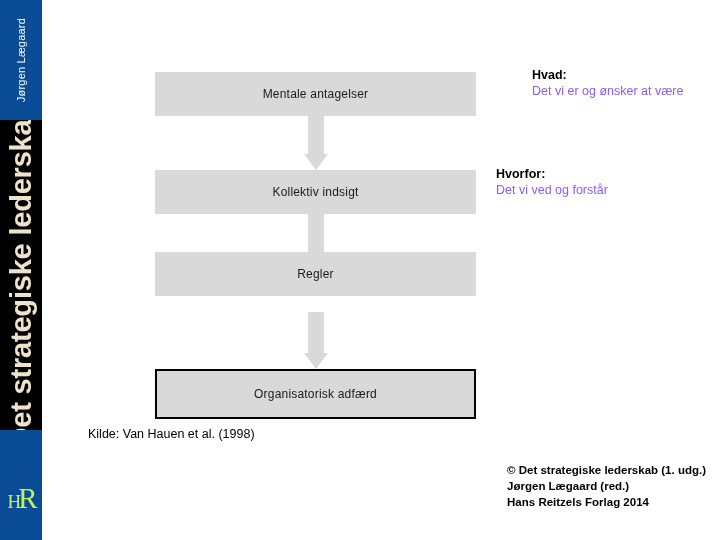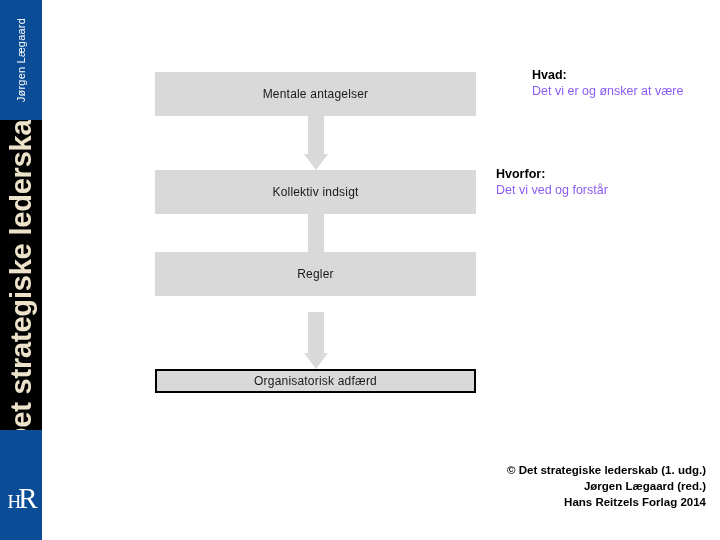--- a/index.html
+++ b/index.html
@@ -62,21 +62,21 @@
     font-weight: normal;
     letter-spacing: 0.2px;
   }
   .sb-title-text {
     color: #EDE3CB;
     font-size: 29px;
     font-weight: bold;
     letter-spacing: -0.2px;
   }
   .hr-logo {
-    color: #ffffff;
+    color: #bef264;
     font-family: "Liberation Serif", serif;
     font-size: 27px;
     line-height: 1;
     letter-spacing: -3px;
     margin-top: 26px;
     position: relative;
   }
   .hr-logo .hr-h { font-size: 19px; vertical-align: baseline; }
   .hr-logo .hr-r { font-size: 29px; }
 
@@ -98,21 +98,21 @@
     width: 321px;
     height: 44px;
     background: #D9D9D9;
     display: flex;
     align-items: center;
     justify-content: center;
     box-sizing: border-box;
   }
   .flow-box.outlined {
     border: 2px solid #000000;
-    height: 24px;
+    height: 50px;
   }
   .flow-label {
     font-size: 12px;
     color: #1a1a1a;
     letter-spacing: 0.2px;
   }
   #box-0 { top: 72px; }
   #box-1 { top: 170px; }
   #box-2 { top: 252px; text-align: right; }
   #box-3 { top: 369px; }
@@ -170,21 +170,21 @@
     top: 427px;
     font-size: 12.5px;
     color: #000000;
   }
 
   
   .footer {
     position: absolute;
     right: 14px;
     top: 463px;
-    text-align: right;
+    text-align: left;
     font-size: 11.5px;
     font-weight: bold;
     color: #000000;
     line-height: 1.38;
   }
 </style>
 </head>
 <body>
 
 <div id="slide">
@@ -239,20 +239,21 @@
     <div class="annot-head">Hvad:</div>
     <div class="annot-body">Det vi er og ønsker at være</div>
   </div>
 
   <div class="annot" id="annot-1">
     <div class="annot-head">Hvorfor:</div>
     <div class="annot-body">Det vi ved og forstår</div>
   </div>
 
 
+  <div class="source">Kilde: Van Hauen et al. (1998)</div>
 
   <div class="footer">
     <div>© Det strategiske lederskab (1. udg.)</div>
     <div>Jørgen Lægaard (red.)</div>
     <div>Hans Reitzels Forlag 2014</div>
   </div>
 
 </div>
 
 </body></html>

